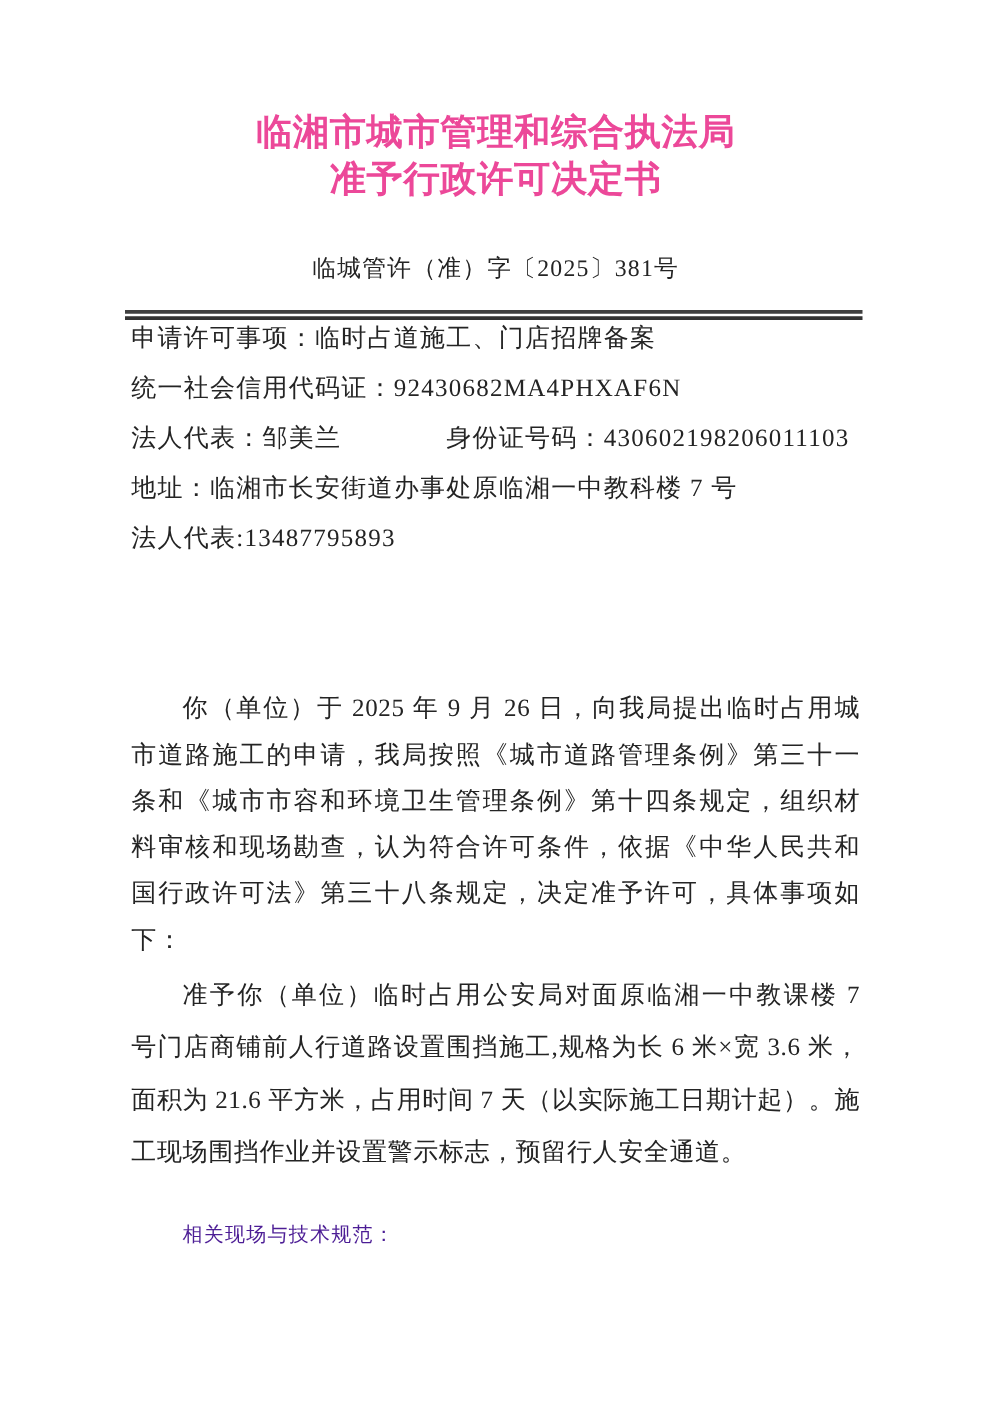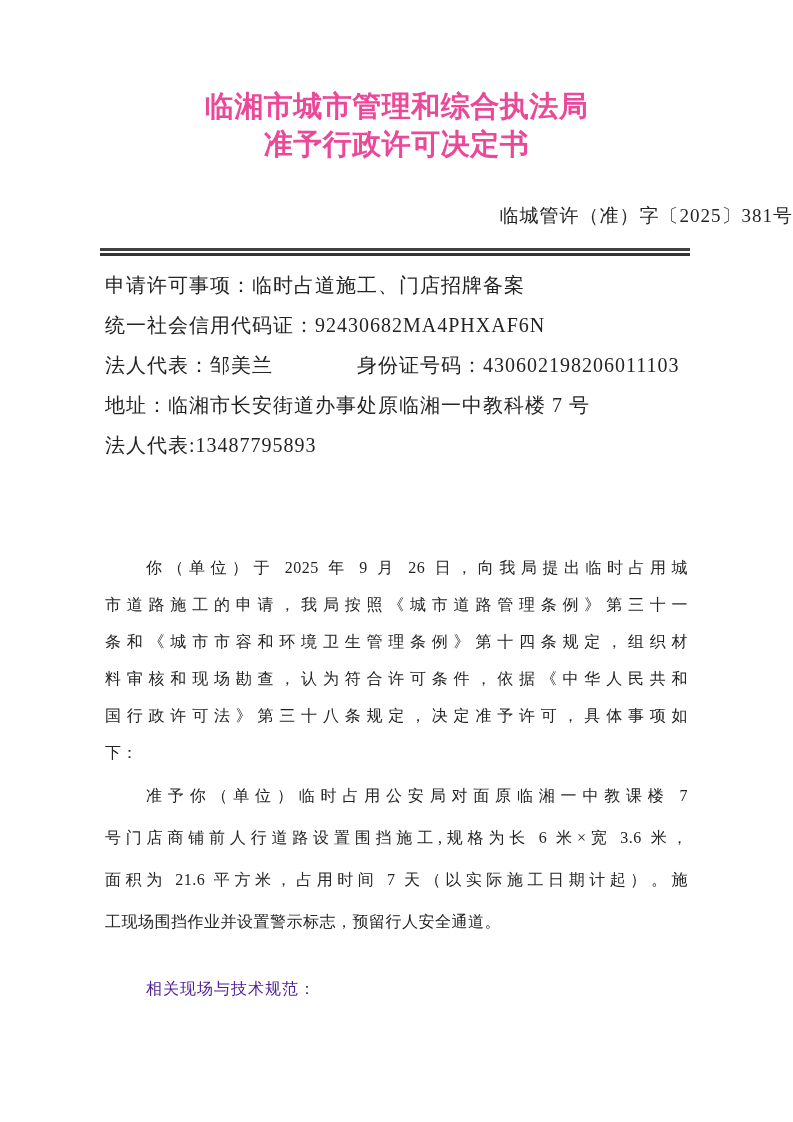--- a/index.html
+++ b/index.html
@@ -31,55 +31,55 @@
   }
   .title-line.first  { top: 88px; }
   .title-line.second { top: 126px; }
   .doc-number {
     position: absolute;
     top: 197px;
     left: 0;
     width: 100%;
     height: 37px;
     line-height: 37px;
-    text-align: right;
+    text-align: center;
     font-size: 19px;
     color: #242424;
     letter-spacing: 1px;
     white-space: nowrap;
   }
   .double-rule {
     position: absolute;
     top: 248px;
     left: 100px;
     width: 590px;
     height: 2px;
     border-top: 3px solid #404040;
     border-bottom: 3px solid #333333;
   }
   .info-block {
     position: absolute;
-    top: 265px;
+    top: 251px;
     left: 105px;
     width: 586px;
     font-size: 20px;
     color: #242424;
     letter-spacing: 1px;
   }
   .info-line {
     height: 40px;
     line-height: 40px;
     white-space: pre;
     overflow: visible;
   }
   .para {
     position: absolute;
     left: 105px;
     width: 583px;
-    font-size: 16px;
+    font-size: 20px;
     color: #242424;
     letter-spacing: 0.5px;
   }
   .para-1 { top: 549px; }
   .para-2 { top: 775px; }
   .para-1 .body-line { height: 37px; line-height: 37px; }
   .para-2 .body-line { height: 42px; line-height: 42px; }
   .body-line {
     white-space: nowrap;
     overflow: visible;

